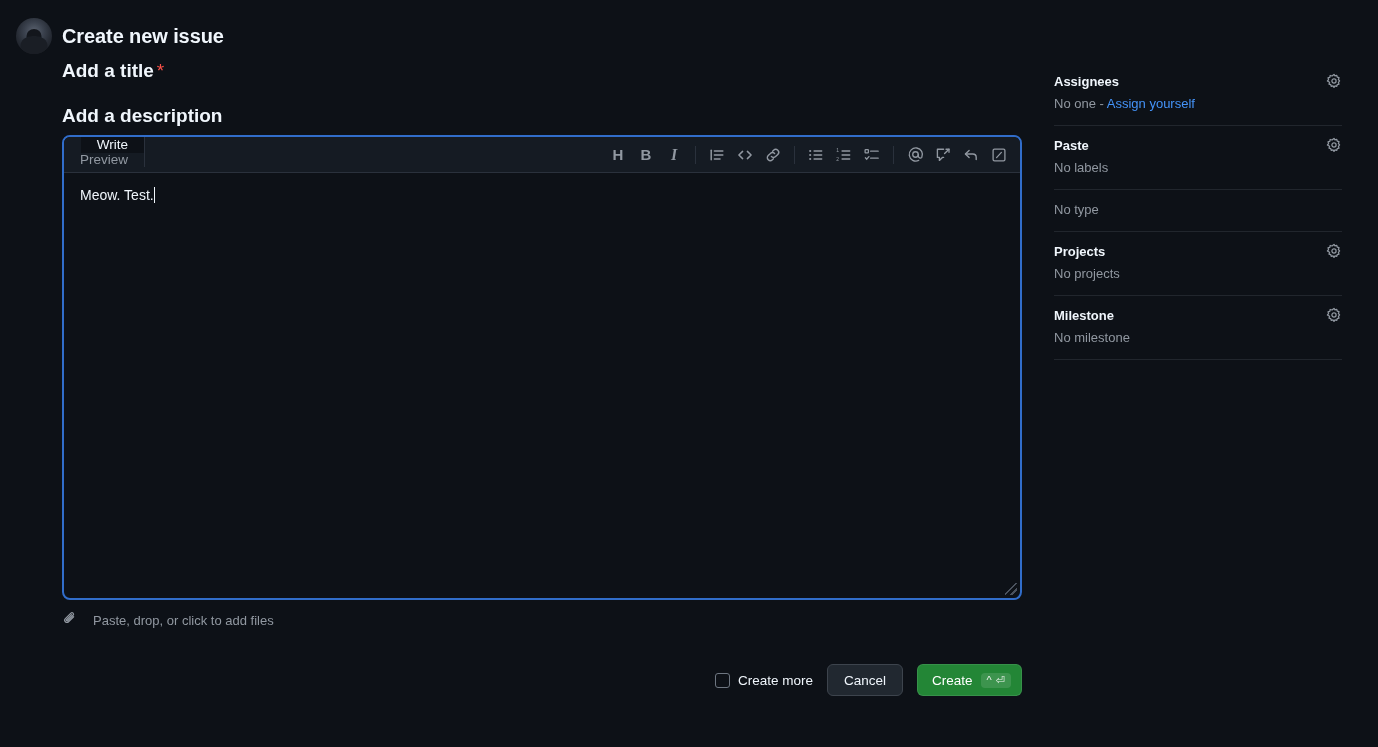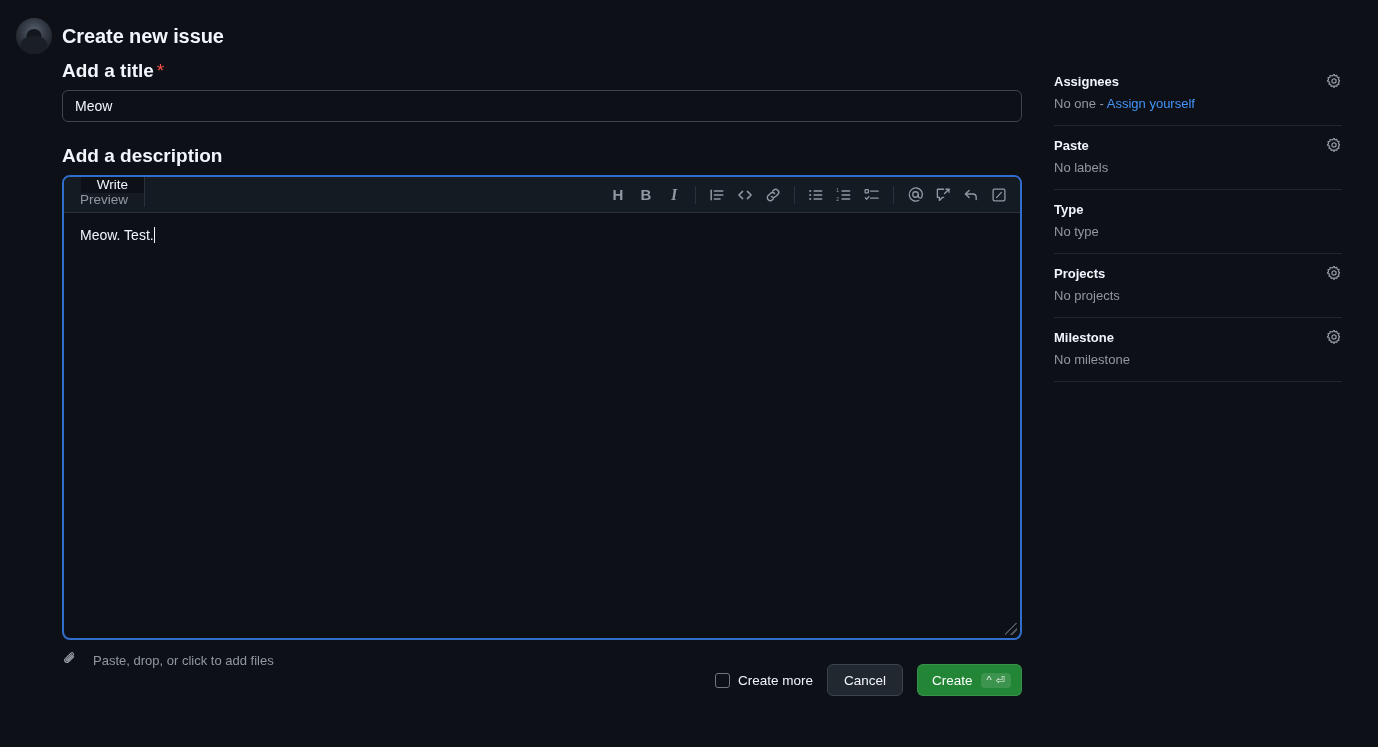--- a/index.html
+++ b/index.html
@@ -171,21 +171,20 @@
   <div class="avatar"></div>
   <div class="page-title">Create new issue</div>
 </div>
 
 <div class="main">
 
   <label class="field-label">
     <span>Add a title</span><span class="req">*</span>
   </label>
 
-  <input class="title-input" type="text" value="Meow" style="">
 
   <label class="field-label desc-label">Add a description</label>
 
   <div class="editor">
 
     <div class="editor-top">
 
       <div class="tabs">
         <button class="tab active">Write</button>
         <button class="tab">Preview</button>
@@ -343,23 +342,20 @@
         <svg width="16" height="16" viewBox="0 0 16 16" fill="none" stroke="currentColor" stroke-width="1.25">
           <circle cx="8" cy="8" r="2.1"></circle>
           <path d="M8 1.4l1 1.5 1.8-.5.4 1.8 1.8.5-.6 1.8 1.2 1.4-1.2 1.4.6 1.8-1.8.5-.4 1.8-1.8-.5-1 1.5-1-1.5-1.8.5-.4-1.8-1.8-.5.6-1.8L1.4 8l1.2-1.4-.6-1.8 1.8-.5.4-1.8 1.8.5z" stroke-linejoin="round"></path>
         </svg>
       </span>
     </div>
     <div class="side-val">No labels</div>
   </div>
 
   <div class="side-sec">
-    <div class="side-head">
-      <span class="side-title">Type</span>
-    </div>
     <div class="side-val">No type</div>
   </div>
 
   <div class="side-sec">
     <div class="side-head">
       <span class="side-title">Projects</span>
       <span class="gear">
         <svg width="16" height="16" viewBox="0 0 16 16" fill="none" stroke="currentColor" stroke-width="1.25">
           <circle cx="8" cy="8" r="2.1"></circle>
           <path d="M8 1.4l1 1.5 1.8-.5.4 1.8 1.8.5-.6 1.8 1.2 1.4-1.2 1.4.6 1.8-1.8.5-.4 1.8-1.8-.5-1 1.5-1-1.5-1.8.5-.4-1.8-1.8-.5.6-1.8L1.4 8l1.2-1.4-.6-1.8 1.8-.5.4-1.8 1.8.5z" stroke-linejoin="round"></path>

